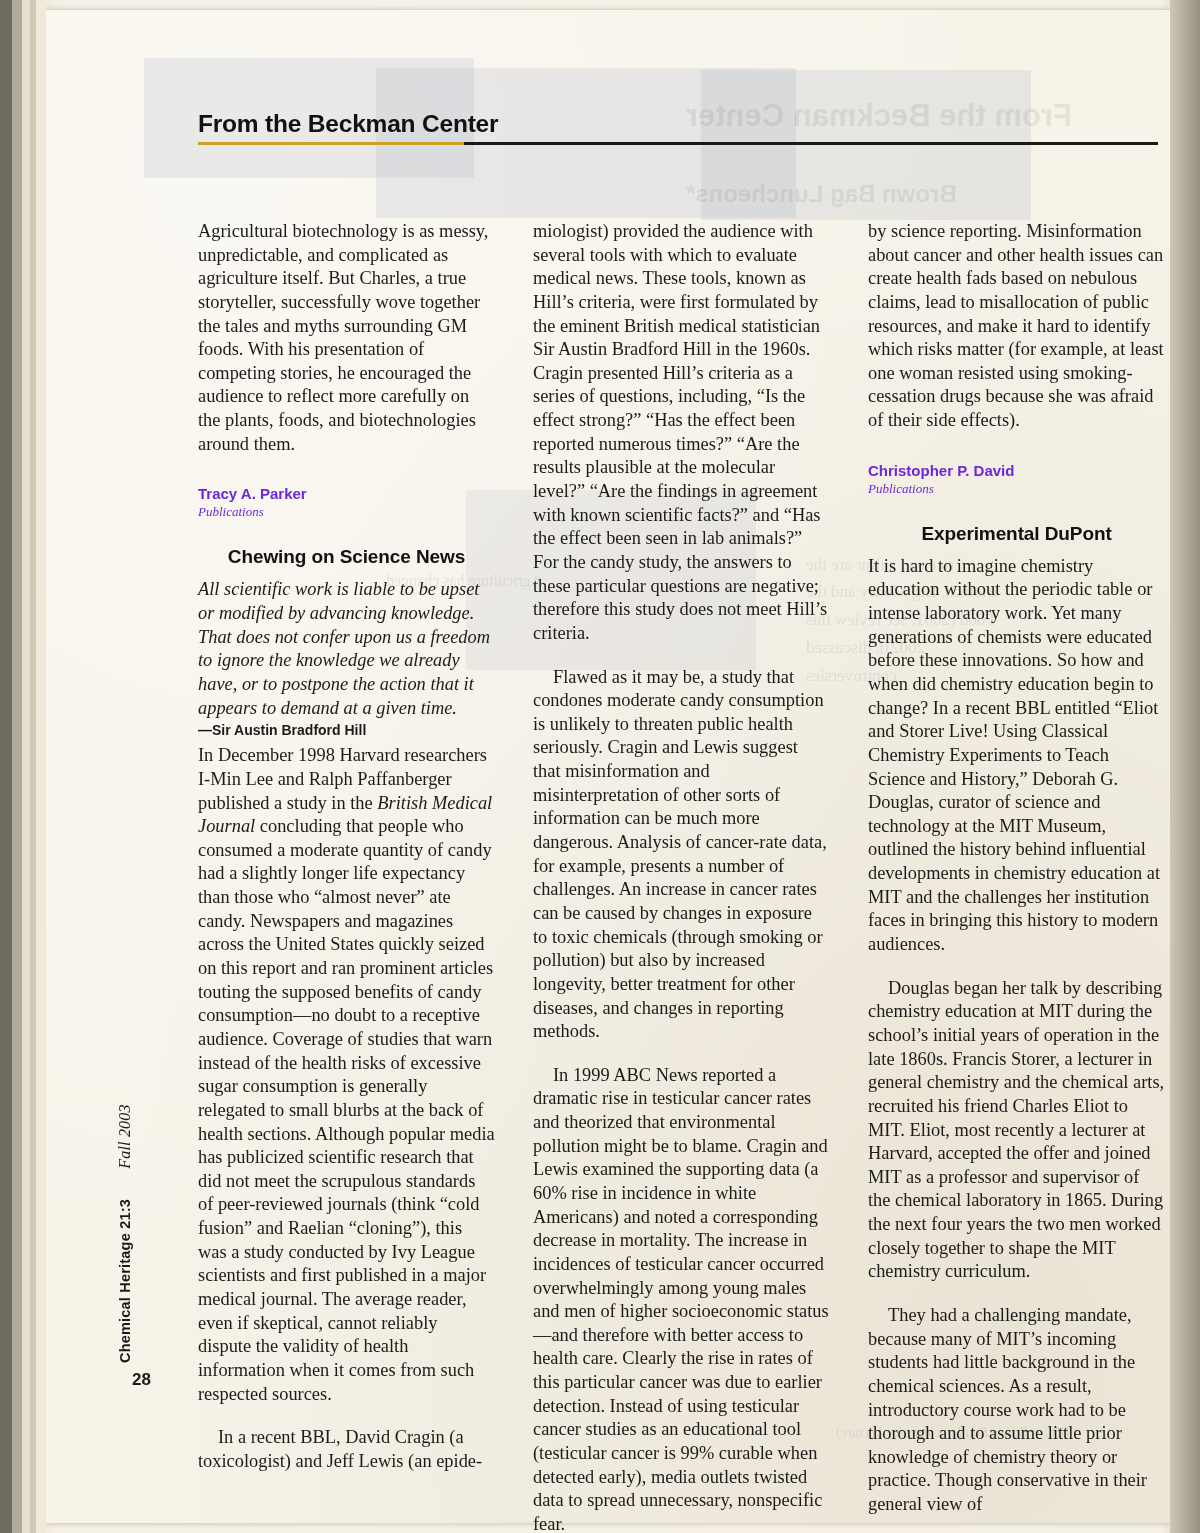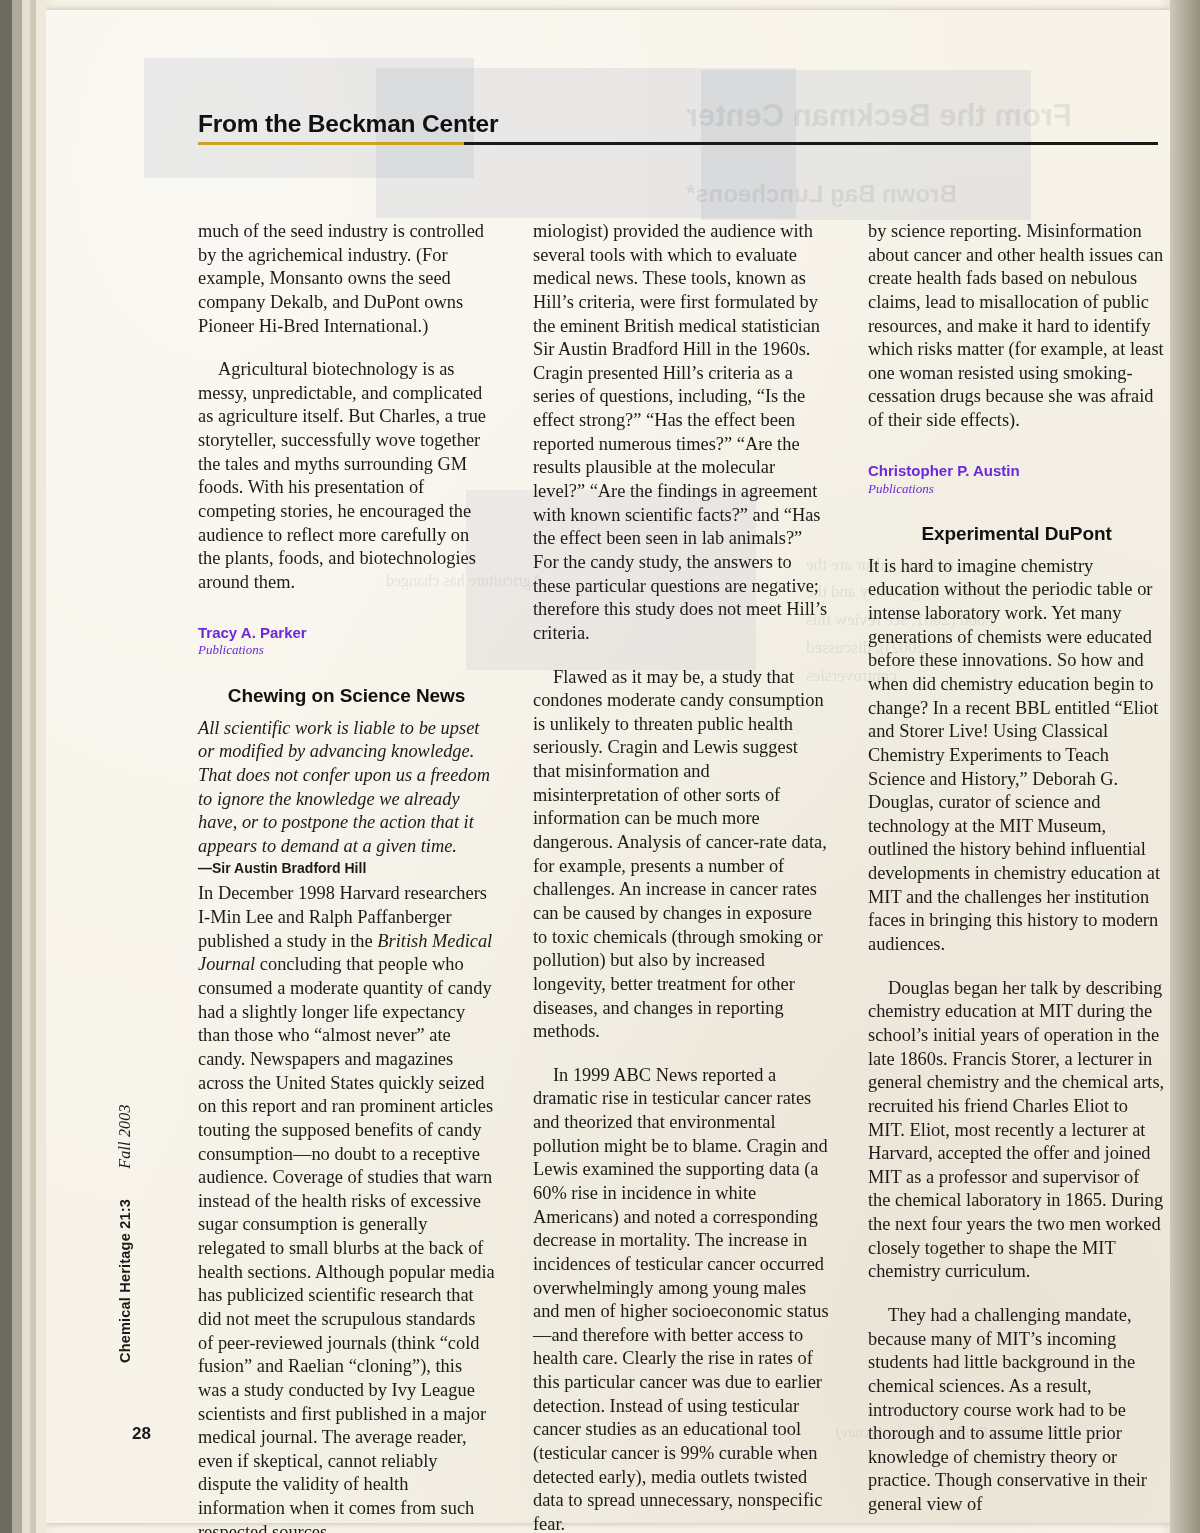--- a/index.html
+++ b/index.html
@@ -172,21 +172,21 @@
   }
   .side-rot .italic {
     font-family: "Liberation Serif", serif;
     font-style: italic;
     font-weight: normal;
     font-size: 16px;
   }
   .folio {
     position: absolute;
     left: 86px;
-    top: 1414px;
+    top: 1360px;
     font-family: "Liberation Sans", sans-serif;
     font-weight: bold;
     font-size: 17px;
     color: #1a1a1a;
   }
   .italic { font-style: italic; }
 </style>
 </head>
 <body>
 
@@ -220,21 +220,20 @@
     <div class="side-rot">
       <span>Chemical Heritage 21:3</span>
       <span class="italic" style="margin-left:26px;">Fall 2003</span>
     </div>
 
     <div class="folio">28</div>
 
     <div class="cols">
 
       <div class="col">
-        <p class="noindent">much of the seed industry is controlled by the agrichemical industry. (For example, Monsanto owns the seed company Dekalb, and DuPont owns Pioneer Hi-Bred International.)</p>
         <p>Agricultural biotechnology is as messy, unpredictable, and complicated as agriculture itself. But Charles, a true storyteller, successfully wove together the tales and myths surrounding GM foods. With his presentation of competing stories, he encouraged the audience to reflect more carefully on the plants, foods, and biotechnologies around them.</p>
 
         <div class="byline">
           <span>Tracy A. Parker</span>
           <span class="byline-sub">Publications</span>
         </div>
 
         <h2 class="section">Chewing on Science News</h2>
 
         <p class="epigraph noindent">All scientific work is liable to be upset or modified by advancing knowledge. That does not confer upon us a freedom to ignore the knowledge we already have, or to postpone the action that it appears to demand at a given time.</p>
@@ -248,21 +247,21 @@
         <p class="noindent">miologist) provided the audience with several tools with which to evaluate medical news. These tools, known as Hill’s criteria, were first formulated by the eminent British medical statistician Sir Austin Bradford Hill in the 1960s. Cragin presented Hill’s criteria as a series of questions, including, “Is the effect strong?” “Has the effect been reported numerous times?” “Are the results plausible at the molecular level?” “Are the findings in agreement with known scientific facts?” and “Has the effect been seen in lab animals?” For the candy study, the answers to these particular questions are negative; therefore this study does not meet Hill’s criteria.</p>
         <p>Flawed as it may be, a study that condones moderate candy consumption is unlikely to threaten public health seriously. Cragin and Lewis suggest that misinformation and misinterpretation of other sorts of information can be much more dangerous. Analysis of cancer-rate data, for example, presents a number of challenges. An increase in cancer rates can be caused by changes in exposure to toxic chemicals (through smoking or pollution) but also by increased longevity, better treatment for other diseases, and changes in reporting methods.</p>
         <p>In 1999 ABC News reported a dramatic rise in testicular cancer rates and theorized that environmental pollution might be to blame. Cragin and Lewis examined the supporting data (a 60% rise in incidence in white Americans) and noted a corresponding decrease in mortality. The increase in incidences of testicular cancer occurred overwhelmingly among young males and men of higher socioeconomic status—and therefore with better access to health care. Clearly the rise in rates of this particular cancer was due to earlier detection. Instead of using testicular cancer studies as an educational tool (testicular cancer is 99% curable when detected early), media outlets twisted data to spread unnecessary, nonspecific fear.</p>
         <p>The pervasive public perception that almost everything causes cancer and that one can do little to avoid it is quite erroneous, but often encouraged</p>
       </div>
 
       <div class="col">
         <p class="noindent">by science reporting. Misinformation about cancer and other health issues can create health fads based on nebulous claims, lead to misallocation of public resources, and make it hard to identify which risks matter (for example, at least one woman resisted using smoking-cessation drugs because she was afraid of their side effects).</p>
 
         <div class="byline">
-          <span>Christopher P. Austin</span>
+          <span>Christopher P. David</span>
           <span class="byline-sub">Publications</span>
         </div>
 
         <h2 class="section">Experimental DuPont</h2>
 
         <p class="noindent">It is hard to imagine chemistry education without the periodic table or intense laboratory work. Yet many generations of chemists were educated before these innovations. So how and when did chemistry education begin to change? In a recent BBL entitled “Eliot and Storer Live! Using Classical Chemistry Experiments to Teach Science and History,” Deborah G. Douglas, curator of science and technology at the MIT Museum, outlined the history behind influential developments in chemistry education at MIT and the challenges her institution faces in bringing this history to modern audiences.</p>
         <p>Douglas began her talk by describing chemistry education at MIT during the school’s initial years of operation in the late 1860s. Francis Storer, a lecturer in general chemistry and the chemical arts, recruited his friend Charles Eliot to MIT. Eliot, most recently a lecturer at Harvard, accepted the offer and joined MIT as a professor and supervisor of the chemical laboratory in 1865. During the next four years the two men worked closely together to shape the MIT chemistry curriculum.</p>
         <p>They had a challenging mandate, because many of MIT’s incoming students had little background in the chemical sciences. As a result, introductory course work had to be thorough and to assume little prior knowledge of chemistry theory or practice. Though conservative in their general view of</p>
       </div>
 

